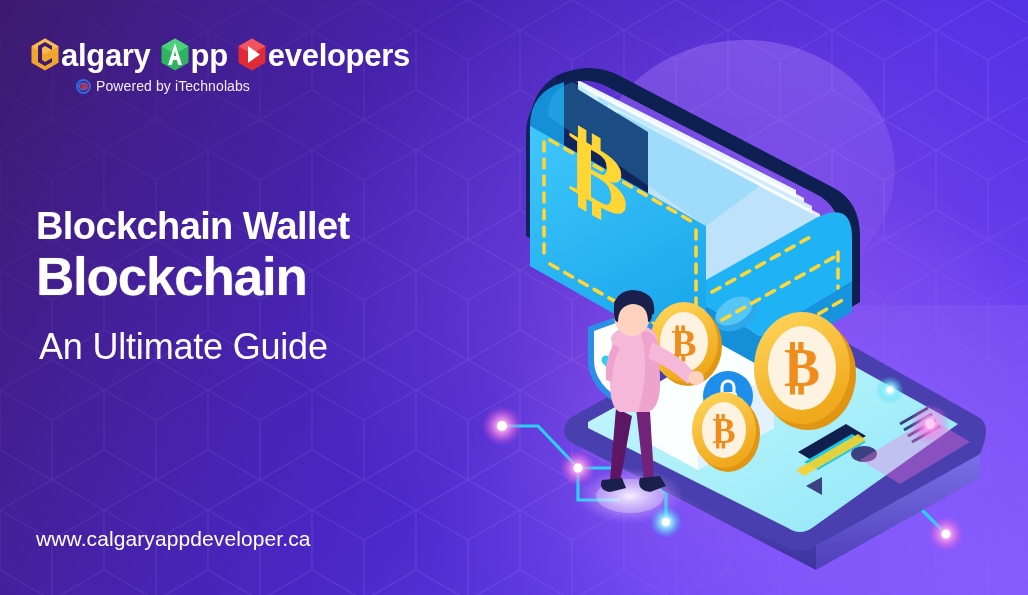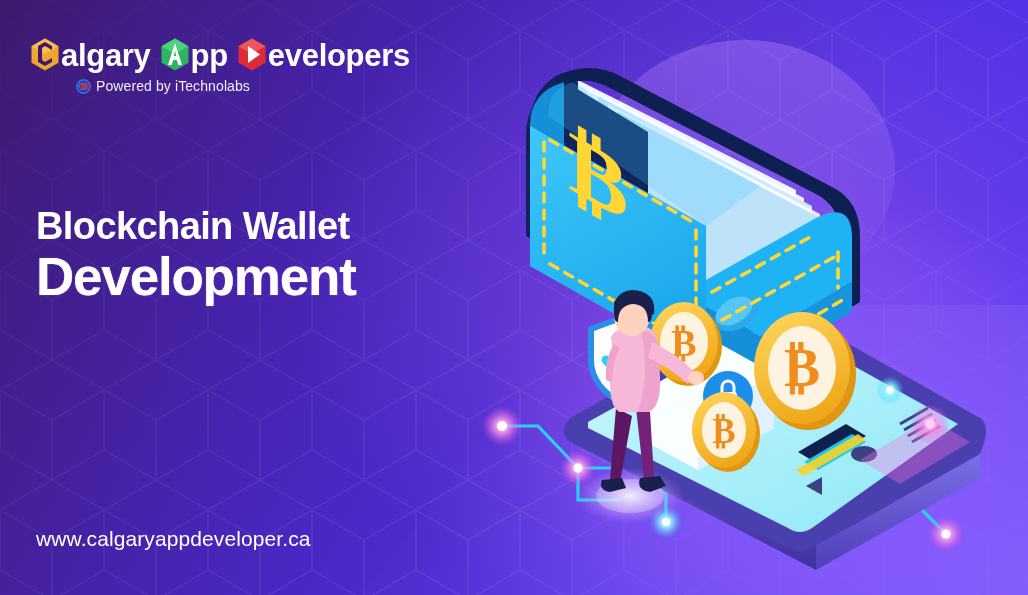--- a/index.html
+++ b/index.html
@@ -446,18 +446,19 @@
           <circle cx="8.6" cy="7.5" r="4" fill="#d8202a"></circle>
           <circle cx="6.4" cy="7.5" r="3.2" fill="none" stroke="#2f6ce0" stroke-width="1.6"></circle>
         </svg>
       </span>
       <span>Powered by iTechnolabs</span>
     </div>
   </div>
 
   <div class="headline">
     <div class="h-line1">Blockchain Wallet</div>
-    <div class="h-line2">Development</div>
+    <div class="h-line2">Blockchain</div>
+    <div class="h-line3">An Ultimate Guide</div>
   </div>
 
   <div class="url">www.calgaryappdeveloper.ca</div>
 
 </div>
 
 </body></html>

